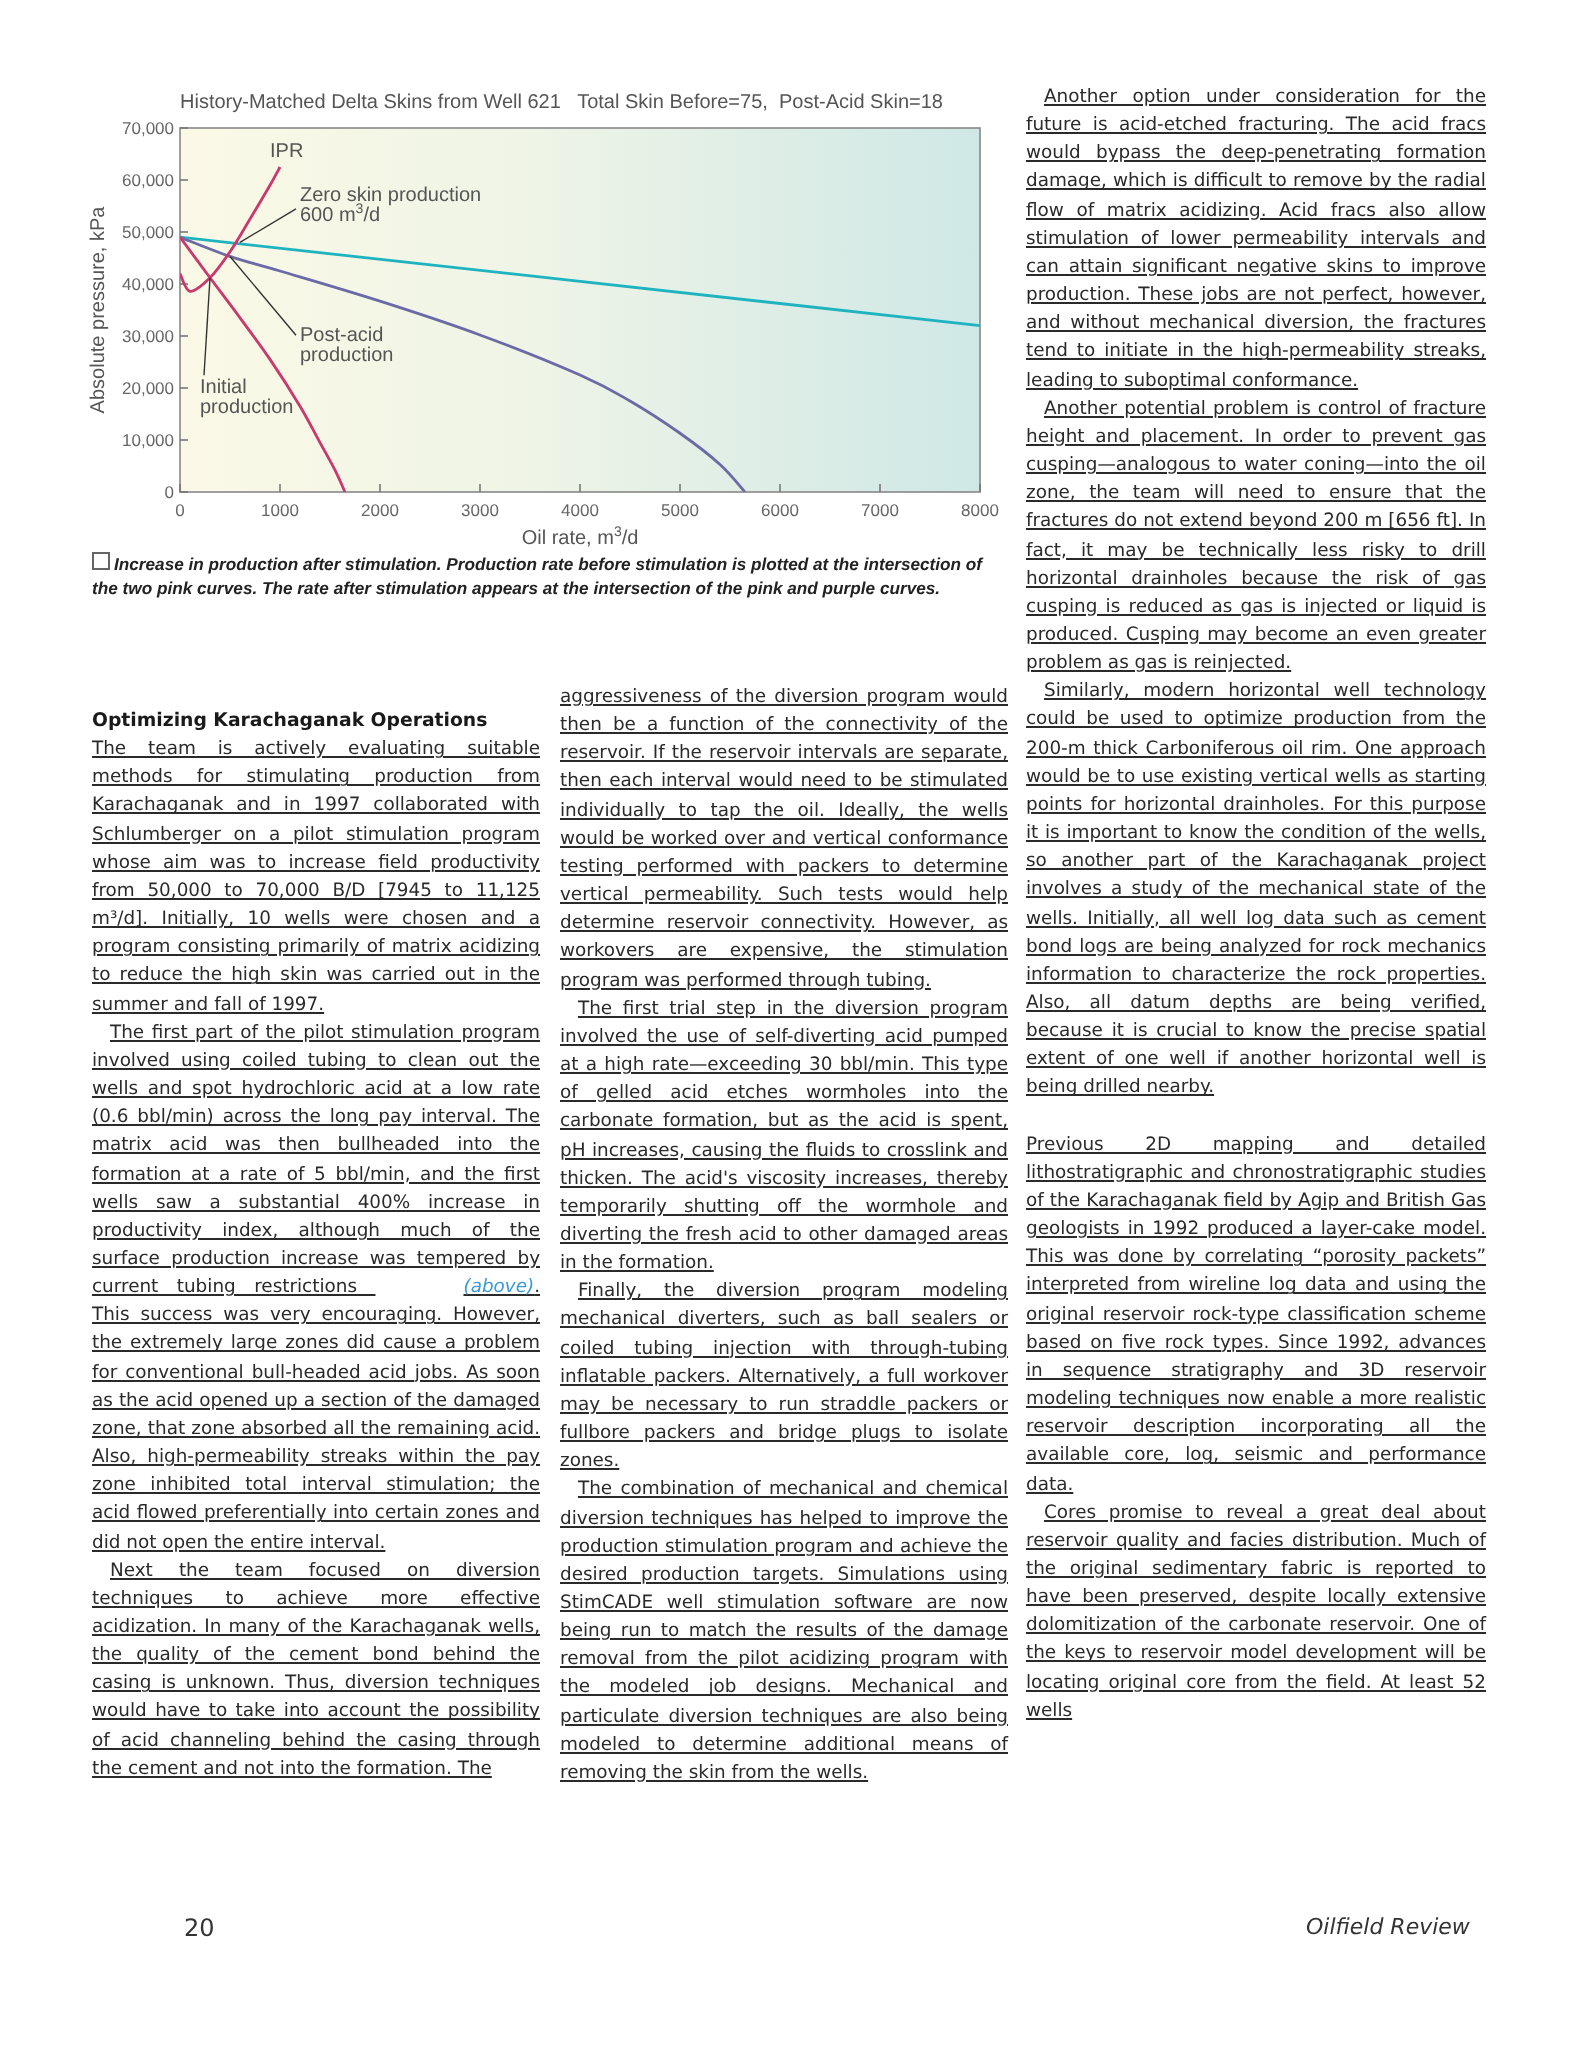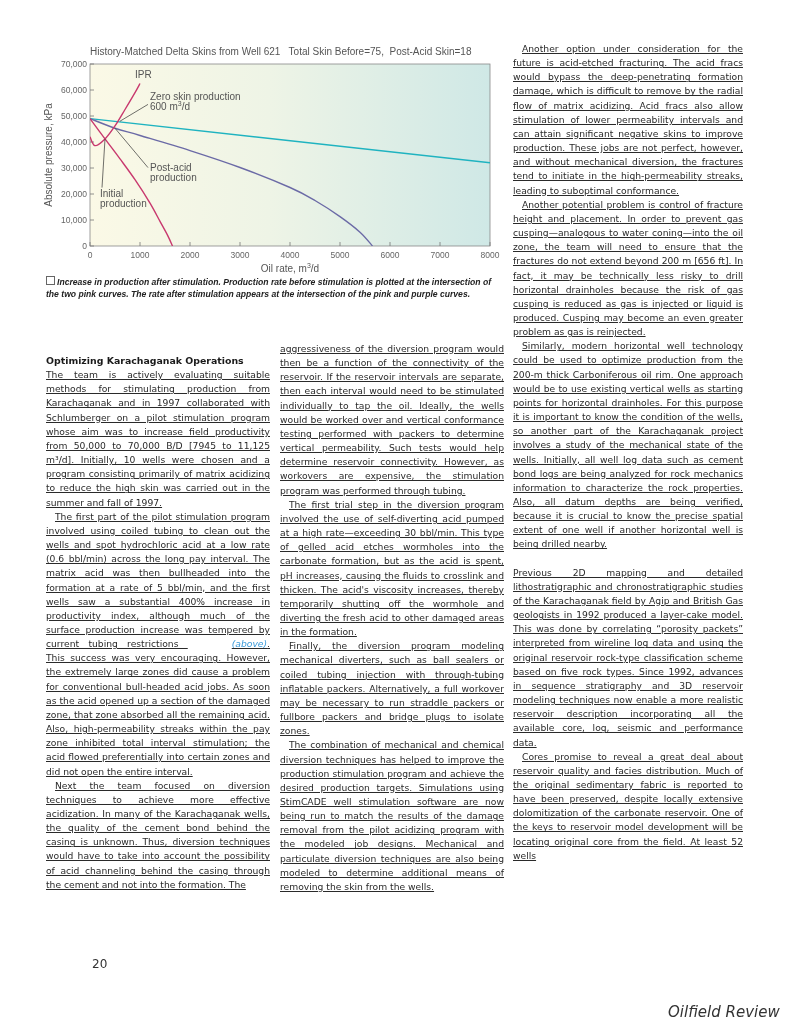--- a/index.html
+++ b/index.html
@@ -22,21 +22,21 @@
   .col h3 { margin: 0; font-family: "DejaVu Sans", sans-serif; font-size: 9.4px; font-weight: bold; line-height: 14.15px; color: #1a1a1a; }
   .col .gap { height: 14px; }
   .link { color: #3a9ad9; font-style: italic; margin-left: 44px; }
 
   #col1 { left: 46px; top: 354px; width: 224px; }
   #col2 { left: 280px; top: 342px; width: 224px; }
   #col3 { left: 513px; top: 42px; width: 230px; }
 
   .folio { position: absolute; top: 957px; font-family: "DejaVu Sans", sans-serif; color: #333; }
   #page-num { left: 44px; font-size: 12px; margin-left: 48px; }
-  #journal { left: 668px; font-size: 15px; font-style: italic; margin-top: 46px; }
+  #journal { left: 653px; font-size: 11px; font-style: italic; }
 </style>
 </head>
 <body>
 
 <div class="page">
 
   <div class="figure">
     <svg class="chart" viewBox="0 0 470 245">
       <defs>
         <linearGradient id="bg" x1="0" y1="0" x2="1" y2="0">

